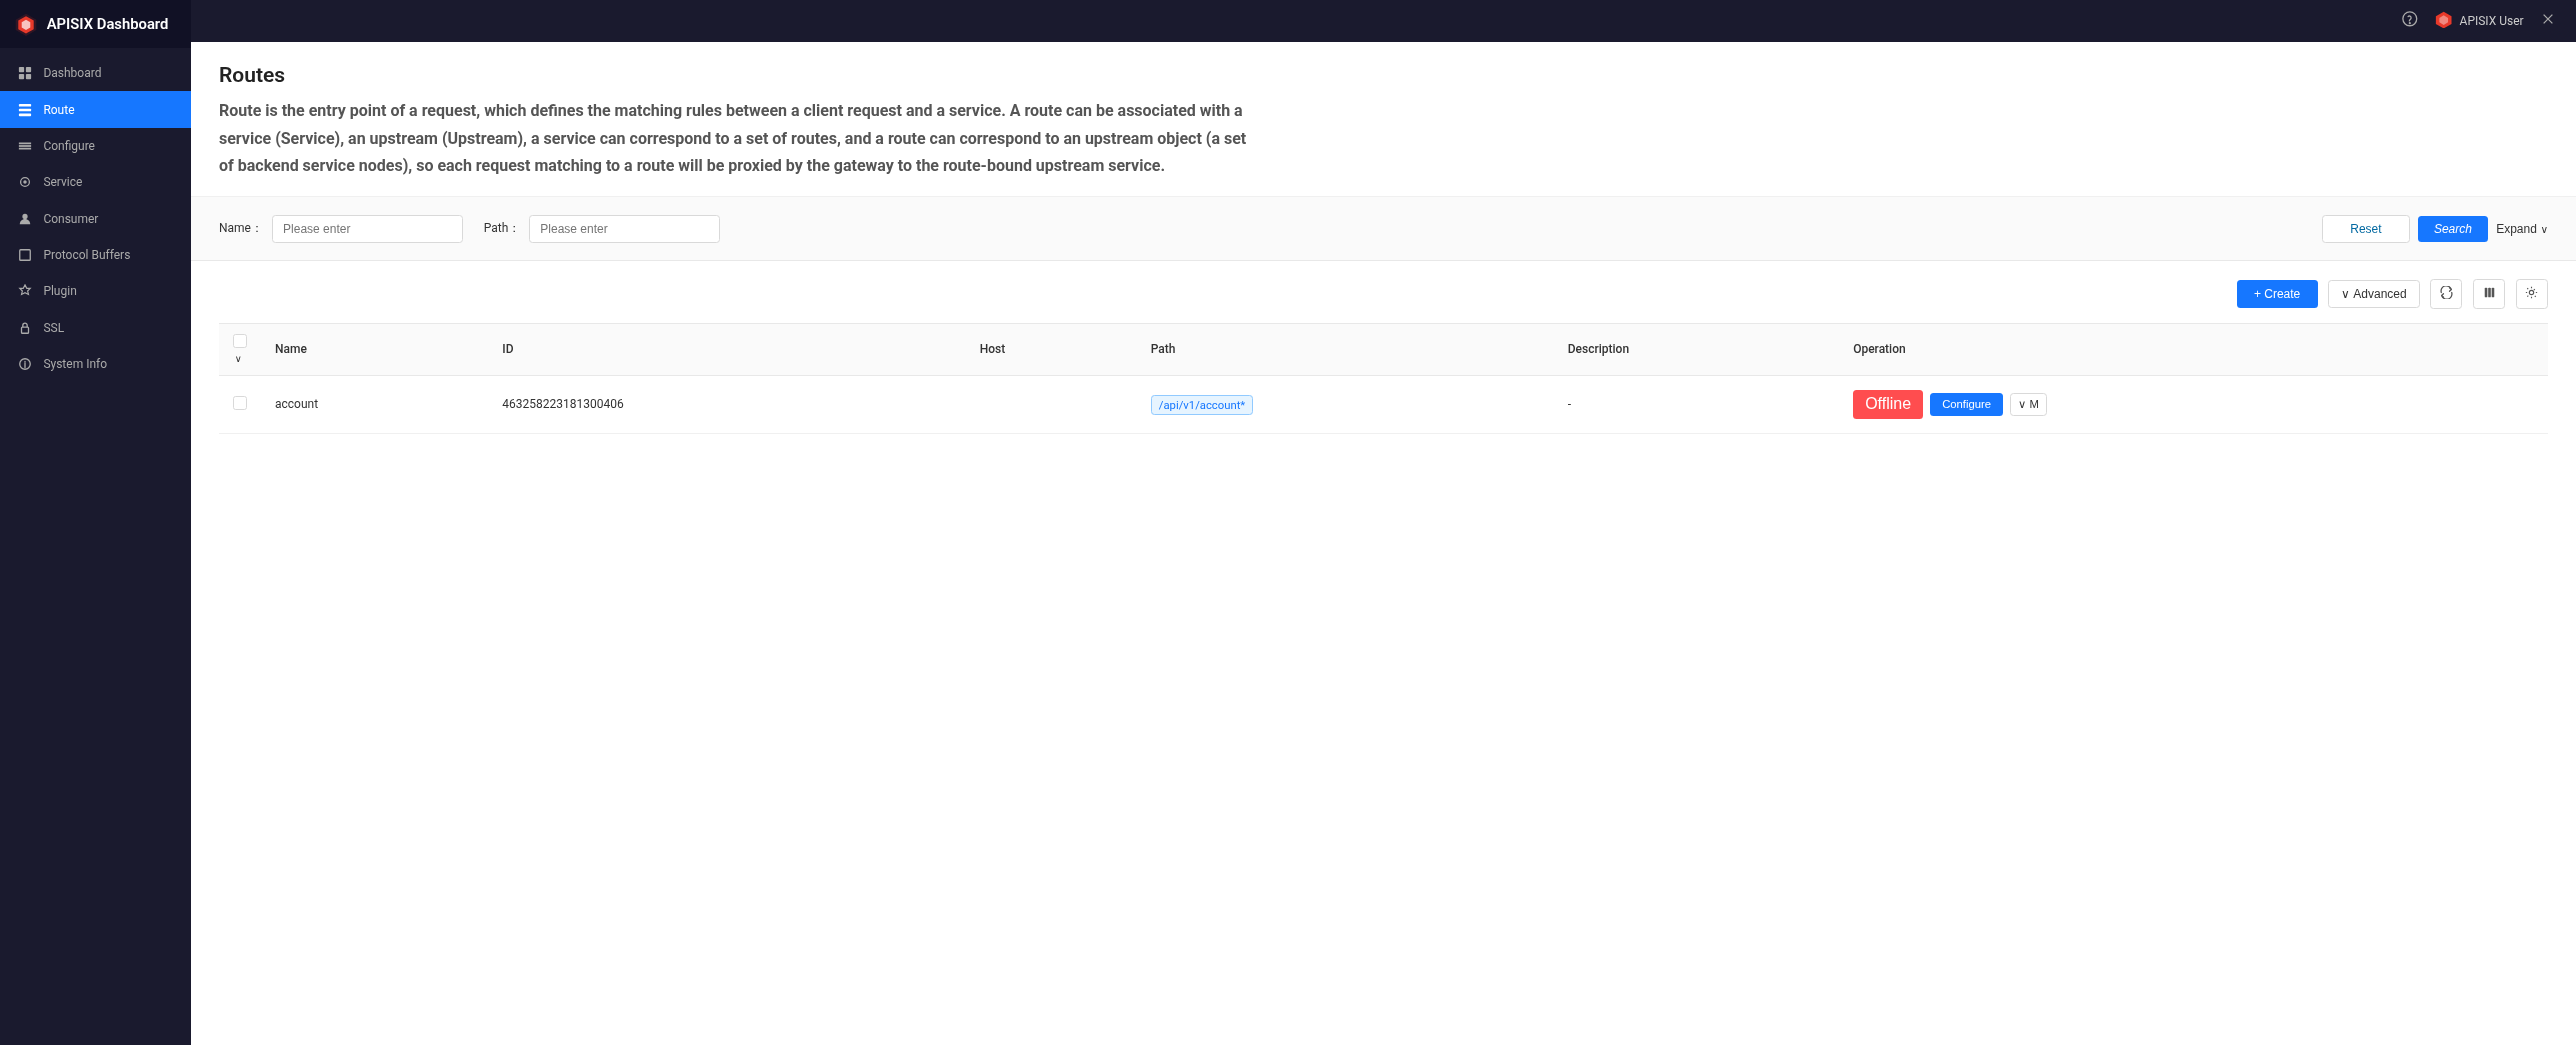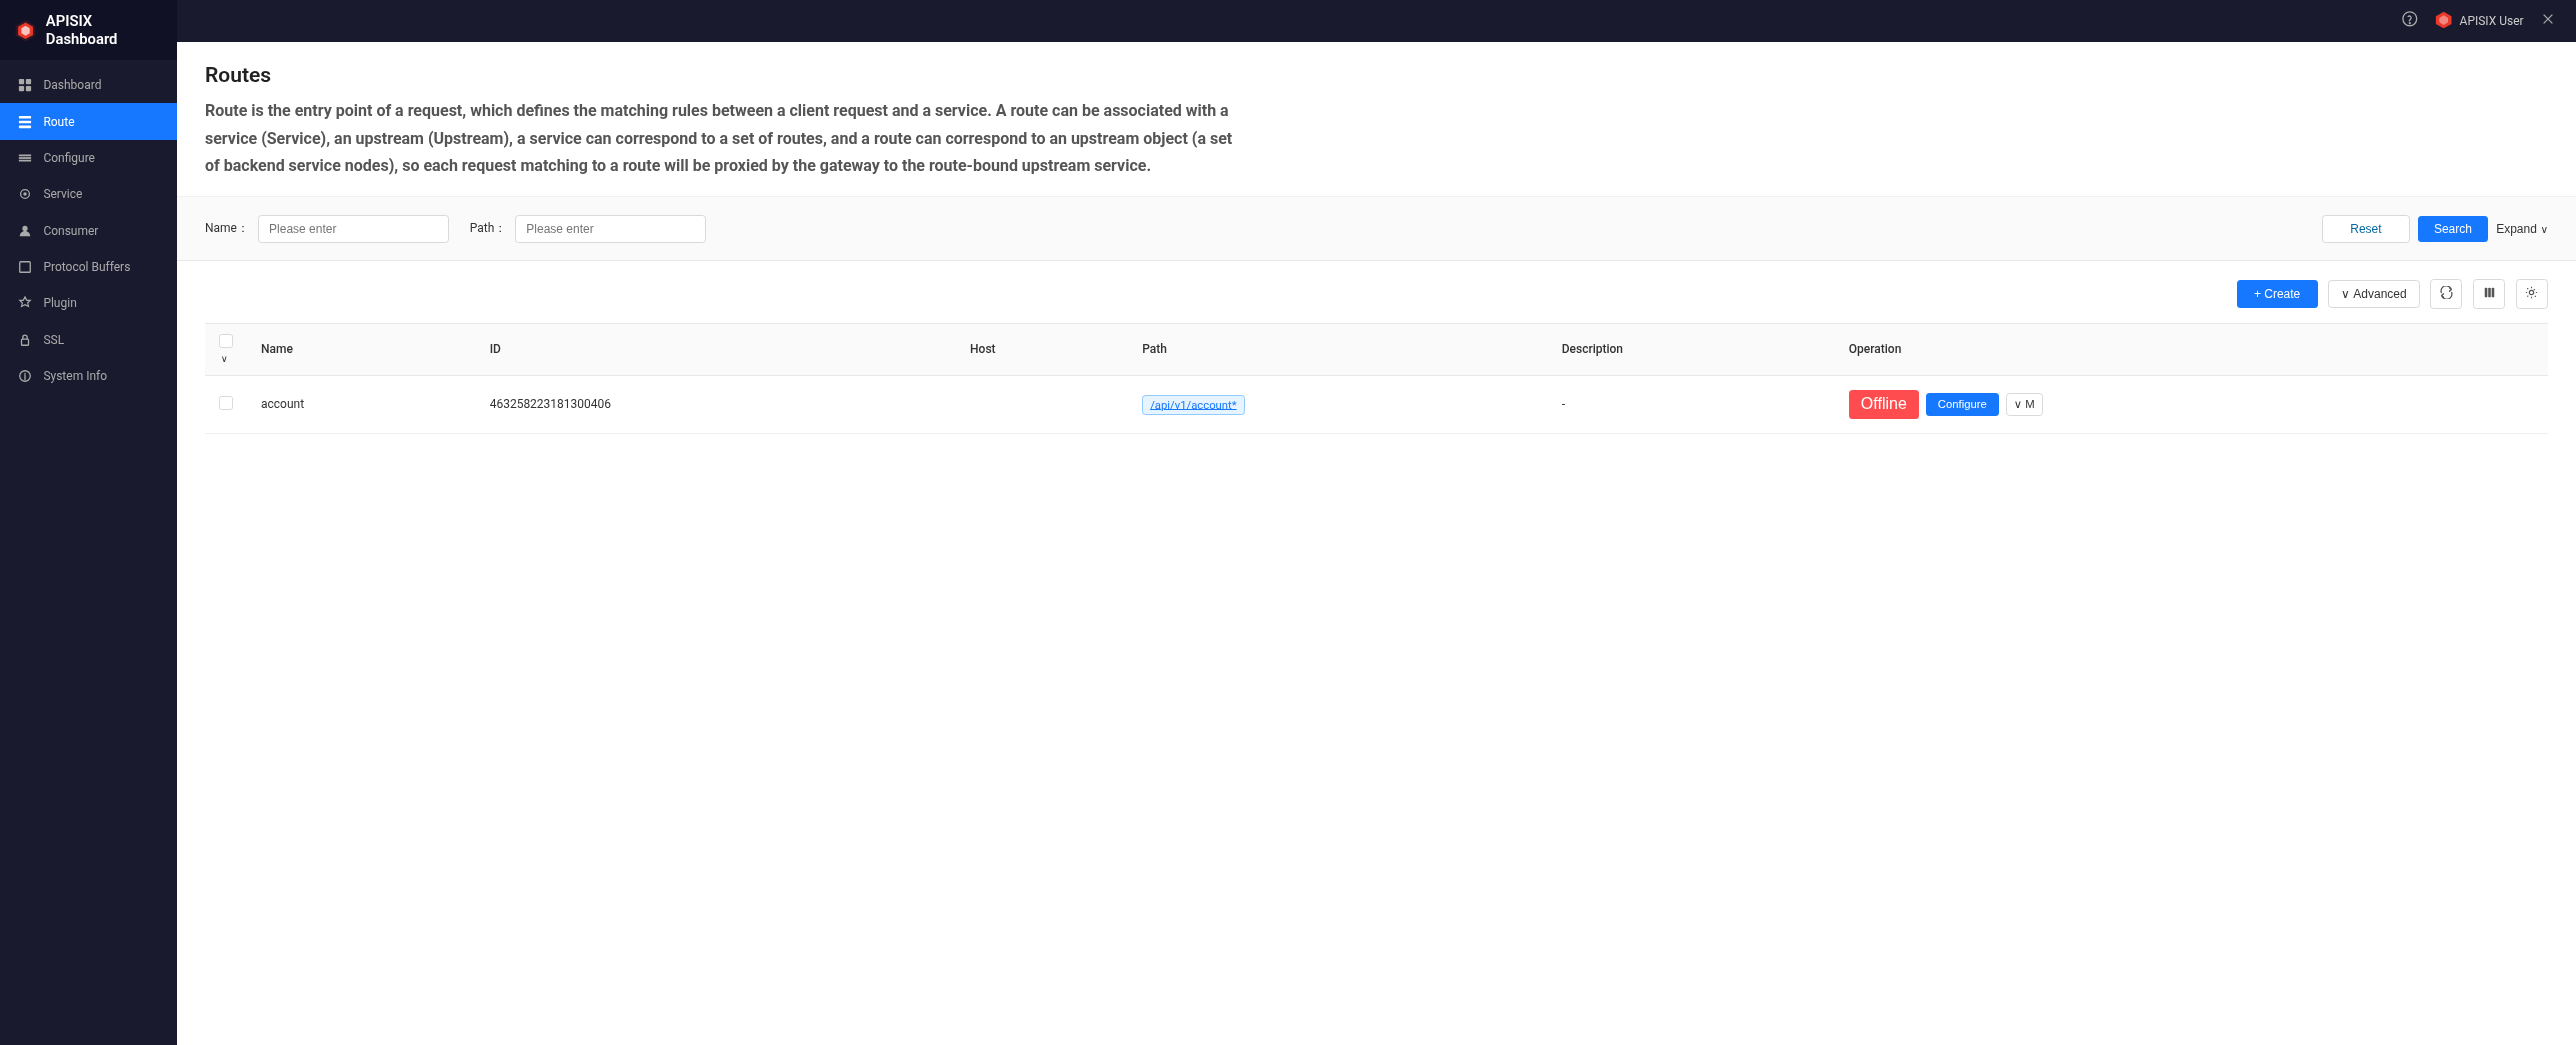--- a/index.html
+++ b/index.html
@@ -1,20 +1,20 @@
 <!DOCTYPE html>
 <html style="font-size:14px"><head>
   <meta charset="utf-8">
   <style>
     * { box-sizing: border-box; margin: 0; padding: 0; }
     body { font-family: -apple-system, BlinkMacSystemFont, 'Segoe UI', Roboto, sans-serif; background: #f0f2f5; display: flex; height: 100vh; overflow: hidden; }
 
     
     .sidebar {
-      width: 177px;
+      width: 191px;
       background: #1a1a2e;
       color: #ccc;
       display: flex;
       flex-direction: column;
       flex-shrink: 0;
       height: 100vh;
     }
     .sidebar-header {
       display: flex;
       align-items: center;
@@ -176,20 +176,21 @@
       color: #0369a1;
     }
     .btn-search {
       background: #1677ff;
       color: white;
       border: none;
       border-radius: 3.5px;
       padding: 6px 15.6px;
       font-size: 12px;
       cursor: pointer;
+      font-style: italic;
     }
     .btn-expand {
       border: none;
       background: none;
       font-size: 12px;
       cursor: pointer;
       color: #333;
       display: flex;
       align-items: center;
       gap: 3.5px;
@@ -273,21 +274,20 @@
       background: white;
     }
 
     .path-tag {
       background: #e6f4ff;
       border: 0.9px solid #91caff;
       color: #1677ff;
       border-radius: 3.5px;
       padding: 2.6px 7px;
       font-size: 11.3px;
-      text-decoration: underline;
     }
 
     .btn-offline {
       background: #ff4d4f;
       color: white;
       border: none;
       border-radius: 3.5px;
       padding: 5.2px 12px;
       font-size: 16px;
       cursor: pointer;

